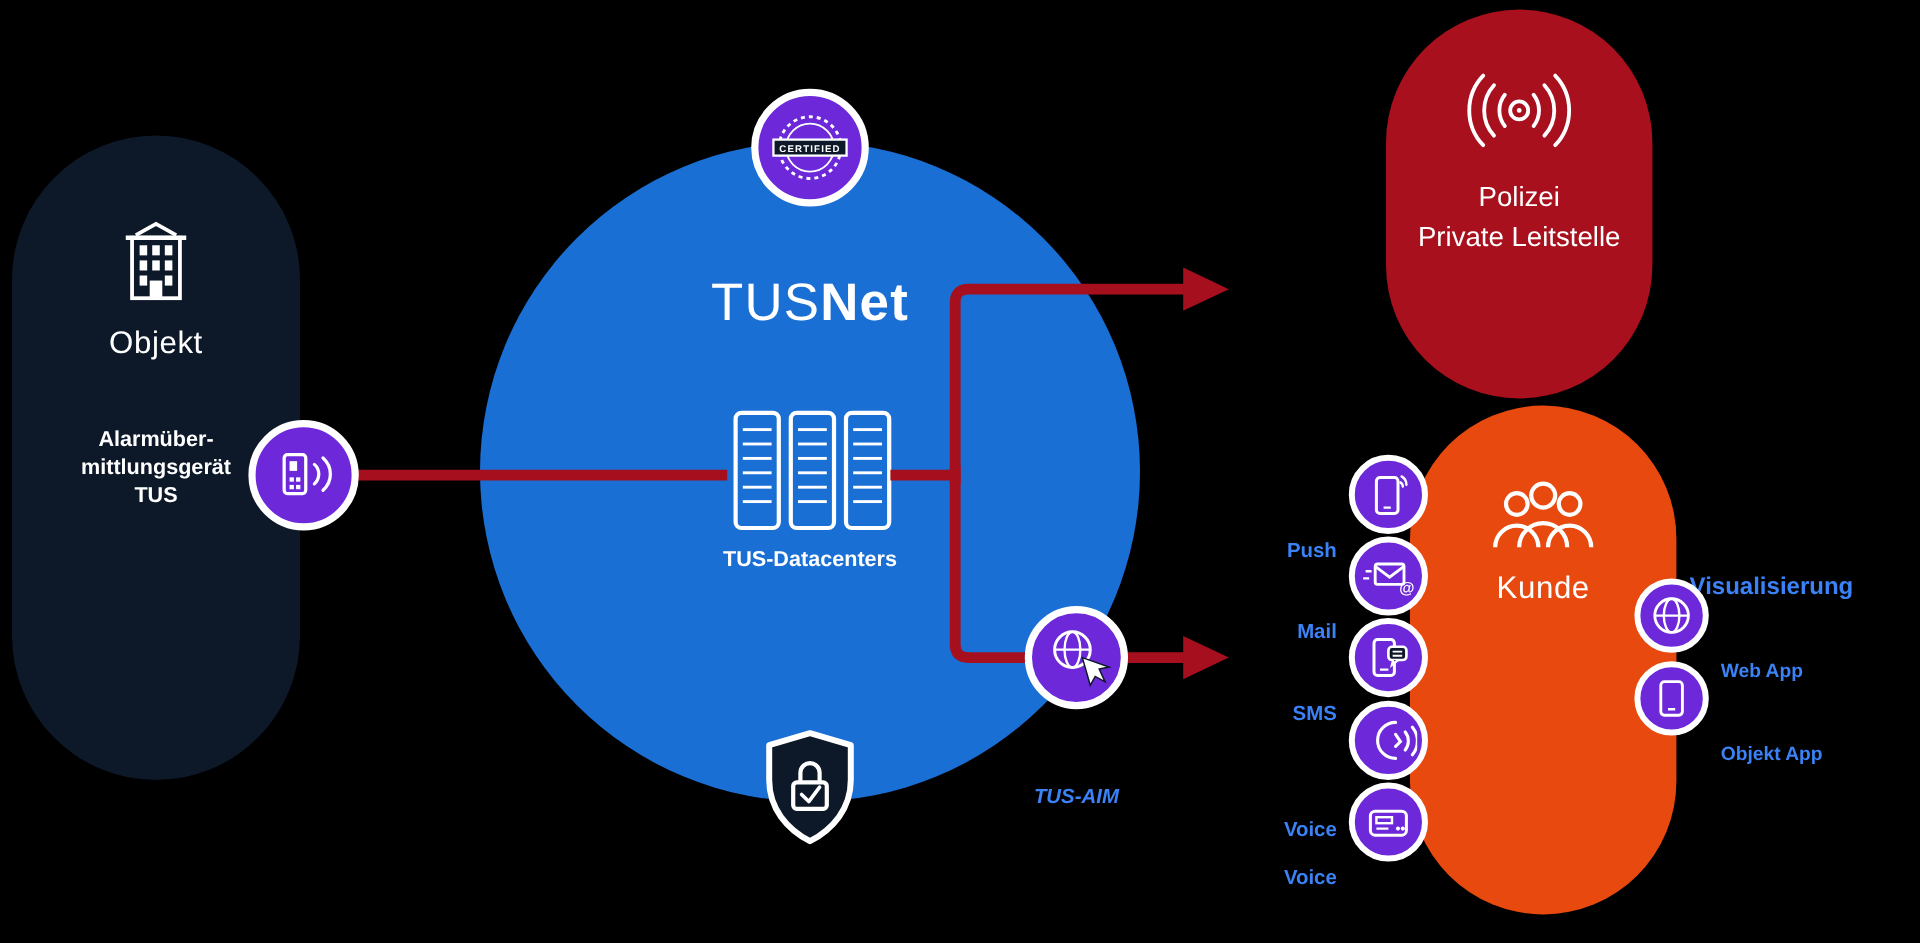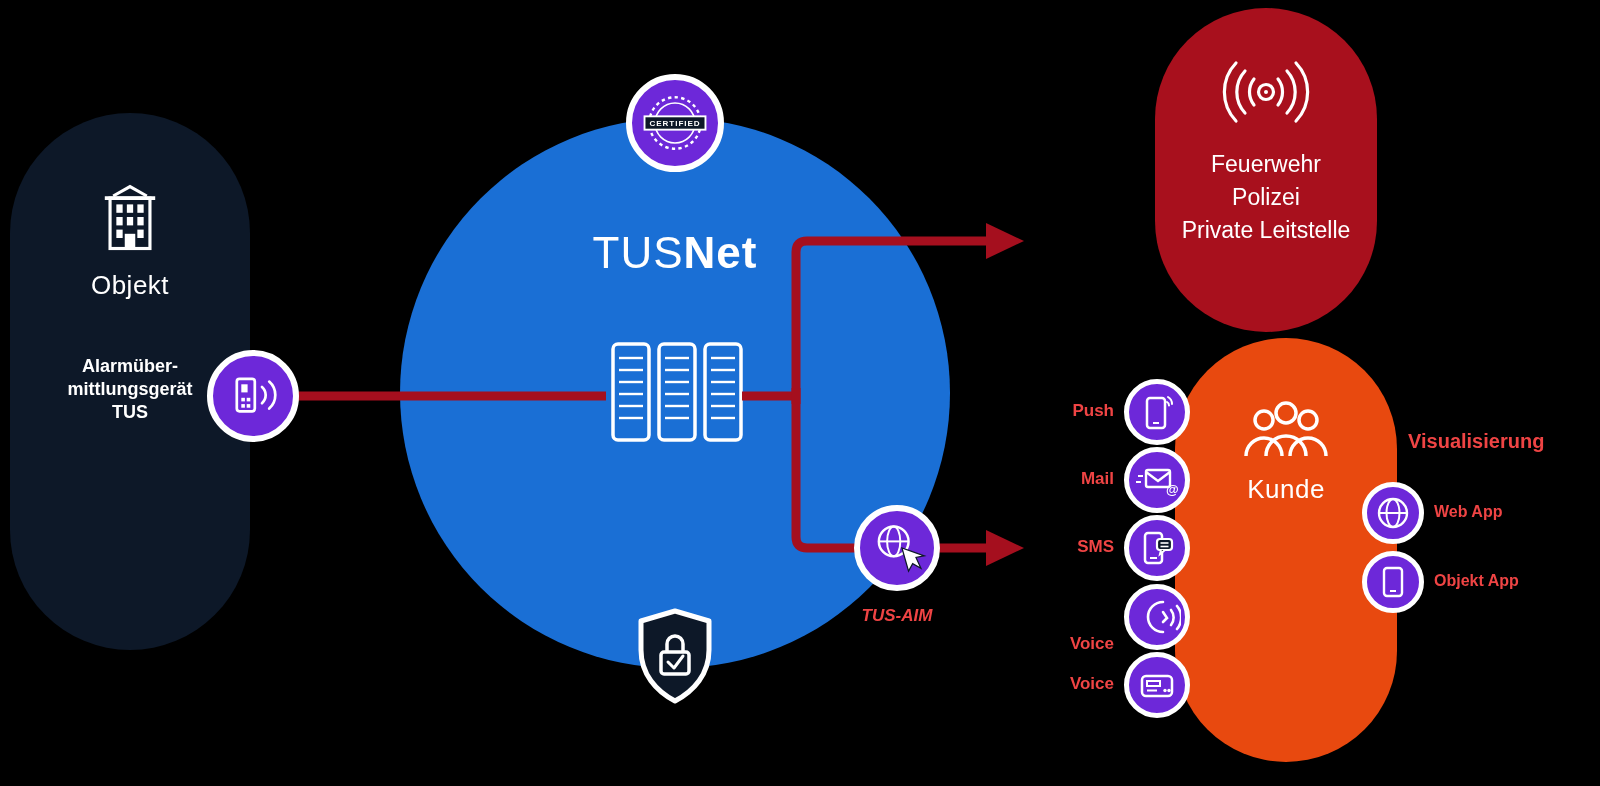--- a/index.html
+++ b/index.html
@@ -14,21 +14,21 @@
   .icon-circle{position:absolute;box-sizing:border-box;border:6px solid #fff;background:#6d28d9;
                border-radius:50%;display:flex;align-items:center;justify-content:center;}
   .icon-circle.thin{border-width:5px;}
   .center-text{position:absolute;left:0;width:100%;text-align:center;}
   .node-title{font-size:26px;font-weight:400;letter-spacing:.5px;}
   .small-bold{font-size:18px;font-weight:700;line-height:23px;}
   .tusnet-title{font-size:44px;letter-spacing:1px;}
   .tusnet-title .light{font-weight:400;}
   .tusnet-title .bold{font-weight:700;}
   .emergency-lines{font-size:23px;line-height:33px;font-weight:400;}
-  .hidden-label{position:absolute;color:#ef4444;font-weight:700;font-size:17px;}
+  .hidden-label{position:absolute;color:#3b82f6;font-weight:700;font-size:17px;margin-top:48px;}
   .viz-title{font-size:20px;}
   .conn{position:absolute;left:0;top:0;}
   svg{display:block;}
 </style>
 </head>
 <body>
 
 <div class="canvas">
 
   <div class="blue-circle">
@@ -55,20 +55,21 @@
         <line x1="60" y1="66" x2="84" y2="66"></line>
           <line x1="60" y1="78" x2="84" y2="78"></line>
         <line x1="106" y1="18" x2="130" y2="18"></line>
           <line x1="106" y1="30" x2="130" y2="30"></line>
         <line x1="106" y1="42" x2="130" y2="42"></line>
           <line x1="106" y1="54" x2="130" y2="54"></line>
         <line x1="106" y1="66" x2="130" y2="66"></line>
           <line x1="106" y1="78" x2="130" y2="78"></line>
       </g>
     </svg>
+    <div class="center-text small-bold" style="top:337px;">TUS-Datacenters</div>
   </div>
 
   <svg class="conn" width="1600" height="786" viewBox="0 0 1600 786">
     <g fill="none" stroke="#a50f1e" stroke-width="9">
       <path d="M253 396 H606"></path>
       <path d="M742 396 H800"></path>
       <path d="M796 404 V252 Q796 241 807 241 H988"></path>
       <path d="M796 388 V537 Q796 548 807 548 H988"></path>
     </g>
     <polygon points="986,223 1024,241 986,259" fill="#a50f1e"></polygon>
@@ -142,21 +143,20 @@
         <path d="M36 23 a21 21 0 0 0 0 26"></path>
         <path d="M27 15 a31 31 0 0 0 0 42"></path>
         <path d="M18 7  a42 42 0 0 0 0 58"></path>
         <path d="M60 23 a21 21 0 0 1 0 26"></path>
         <path d="M69 15 a31 31 0 0 1 0 42"></path>
         <path d="M78 7  a42 42 0 0 1 0 58"></path>
       </g>
       <circle cx="48" cy="36" r="2" fill="#fff"></circle>
     </svg>
     <div class="center-text emergency-lines" style="top:140px;">
-      <div>Feuerwehr</div>
       <div>Polizei</div>
       <div>Private Leitstelle</div>
     </div>
   </div>
 
   <div class="customer-blob">
     <svg class="abs" style="left:59px;top:58px;" width="104" height="72" viewBox="0 0 104 72">
       <g fill="none" stroke="#fff" stroke-width="3.5">
         <circle cx="30" cy="24" r="9"></circle>
         <circle cx="74" cy="24" r="9"></circle>

